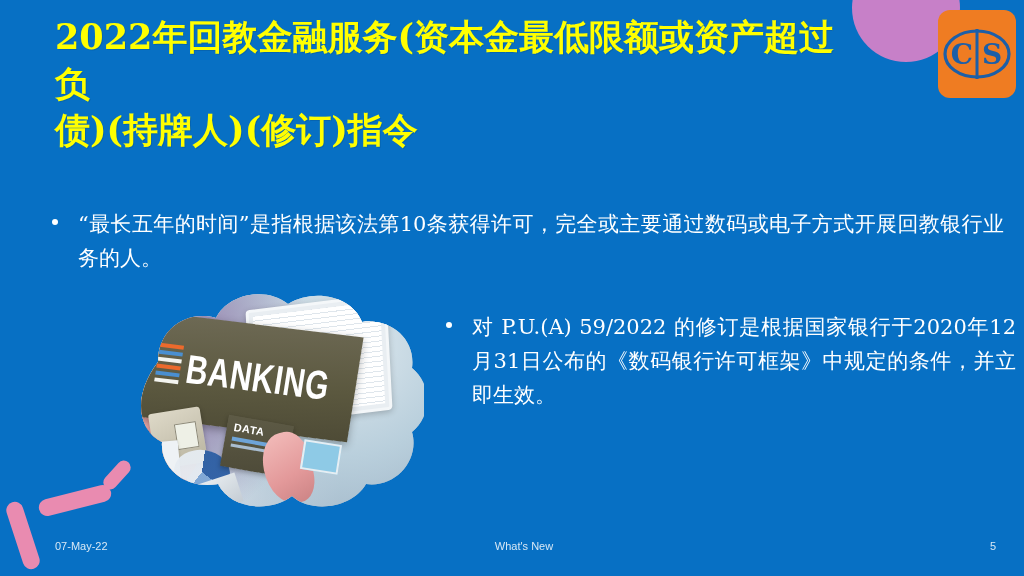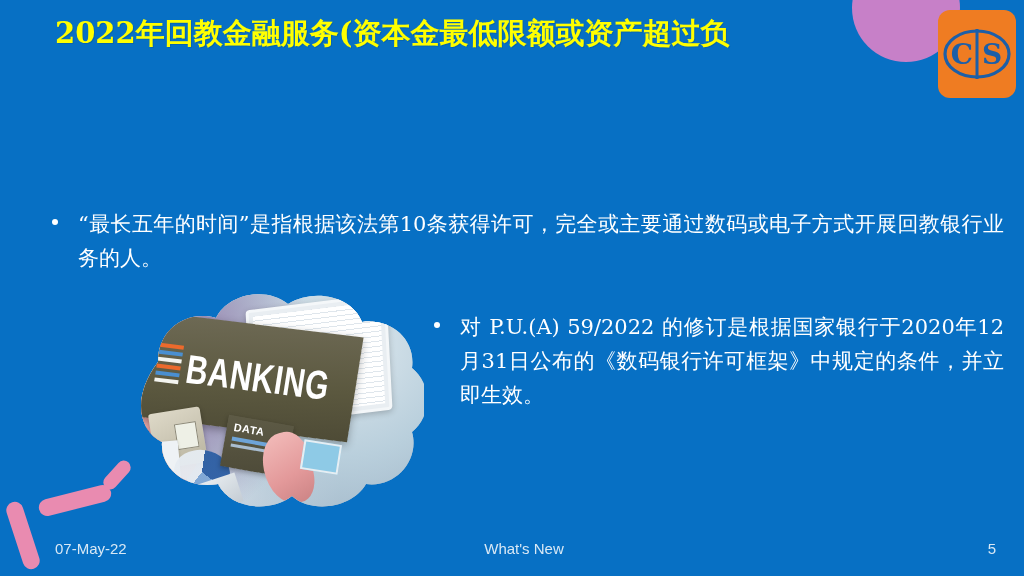--- a/index.html
+++ b/index.html
@@ -70,21 +70,21 @@
 
   
   .title {
     position: absolute;
     left: 55px;
     top: 14px;
     width: 800px;
     color: #ffff00;
     font-family: "DejaVu Serif", "Liberation Serif", serif;
     font-weight: bold;
-    font-size: 29px;
+    font-size: 35px;
     line-height: 1.33;
     letter-spacing: 0px;
     text-shadow: 1px 1px 0 rgba(0,0,0,0.10);
   }
 
   
   .bullet {
     position: absolute;
     color: #ffffff;
     font-family: "DejaVu Serif", "Liberation Serif", serif;
@@ -101,21 +101,21 @@
     border-radius: 50%;
     background: #ffffff;
   }
   .bullet .txt {
     display: block;
     margin-left: 26px;
   }
 
   #bullet-1 { left: 52px; top: 104px; width: 952px; }
   #bullet-2 { left: 52px; top: 207px; width: 952px; }
-  #bullet-3 { left: 434px; top: 310px; width: 570px; }
+  #bullet-3 { left: 446px; top: 310px; width: 570px; }
 
   
   .cloud-photo {
     position: absolute;
     left: 52px;
     top: 292px;
     width: 372px;
     height: 224px;
   }
   .cloud-clip {
@@ -348,21 +348,21 @@
     background: linear-gradient(160deg, #e9eef1 0%, #c4ccd4 100%);
     transform: rotate(-18deg);
   }
 
   
   .footer-item {
     position: absolute;
     top: 540px;
     color: #d8e8f5;
     font-family: "Liberation Sans", sans-serif;
-    font-size: 15px;
+    font-size: 11px;
   }
   #footer-date  { left: 55px; }
   #footer-title { left: 12px; width: 1024px; text-align: center; }
   #footer-page  { left: 0; width: 1024px; text-align: right; padding-right: 28px; box-sizing: border-box; }
 </style>
 </head>
 <body>
 
 <div id="slide">
 
@@ -375,20 +375,21 @@
     <svg width="70" height="62" viewBox="0 0 70 62">
       <ellipse cx="35" cy="31" rx="32" ry="23" fill="none" stroke="#1c5fa8" stroke-width="3.2"></ellipse>
       <path d="M35 6 L35 56" stroke="#1c5fa8" stroke-width="3"></path>
       <text x="20" y="41" text-anchor="middle" font-family="DejaVu Serif, serif" font-size="28" font-weight="bold" fill="#1c5fa8">C</text>
       <text x="50" y="41" text-anchor="middle" font-family="DejaVu Serif, serif" font-size="28" font-weight="bold" fill="#1c5fa8">S</text>
     </svg>
   </div>
 
   <div class="title">
     <div>2022年回教金融服务(资本金最低限额或资产超过负</div>
+    <div>债)(持牌人)(修订)指令</div>
   </div>
 
 
   <div class="bullet" id="bullet-2">
     <span class="dot"></span>
     <span class="txt">“最长五年的时间”是指根据该法第10条获得许可，完全或主要通过数码或电子方式开展回教银行业务的人。</span>
   </div>
 
   <div class="bullet" id="bullet-3">
     <span class="dot"></span>

